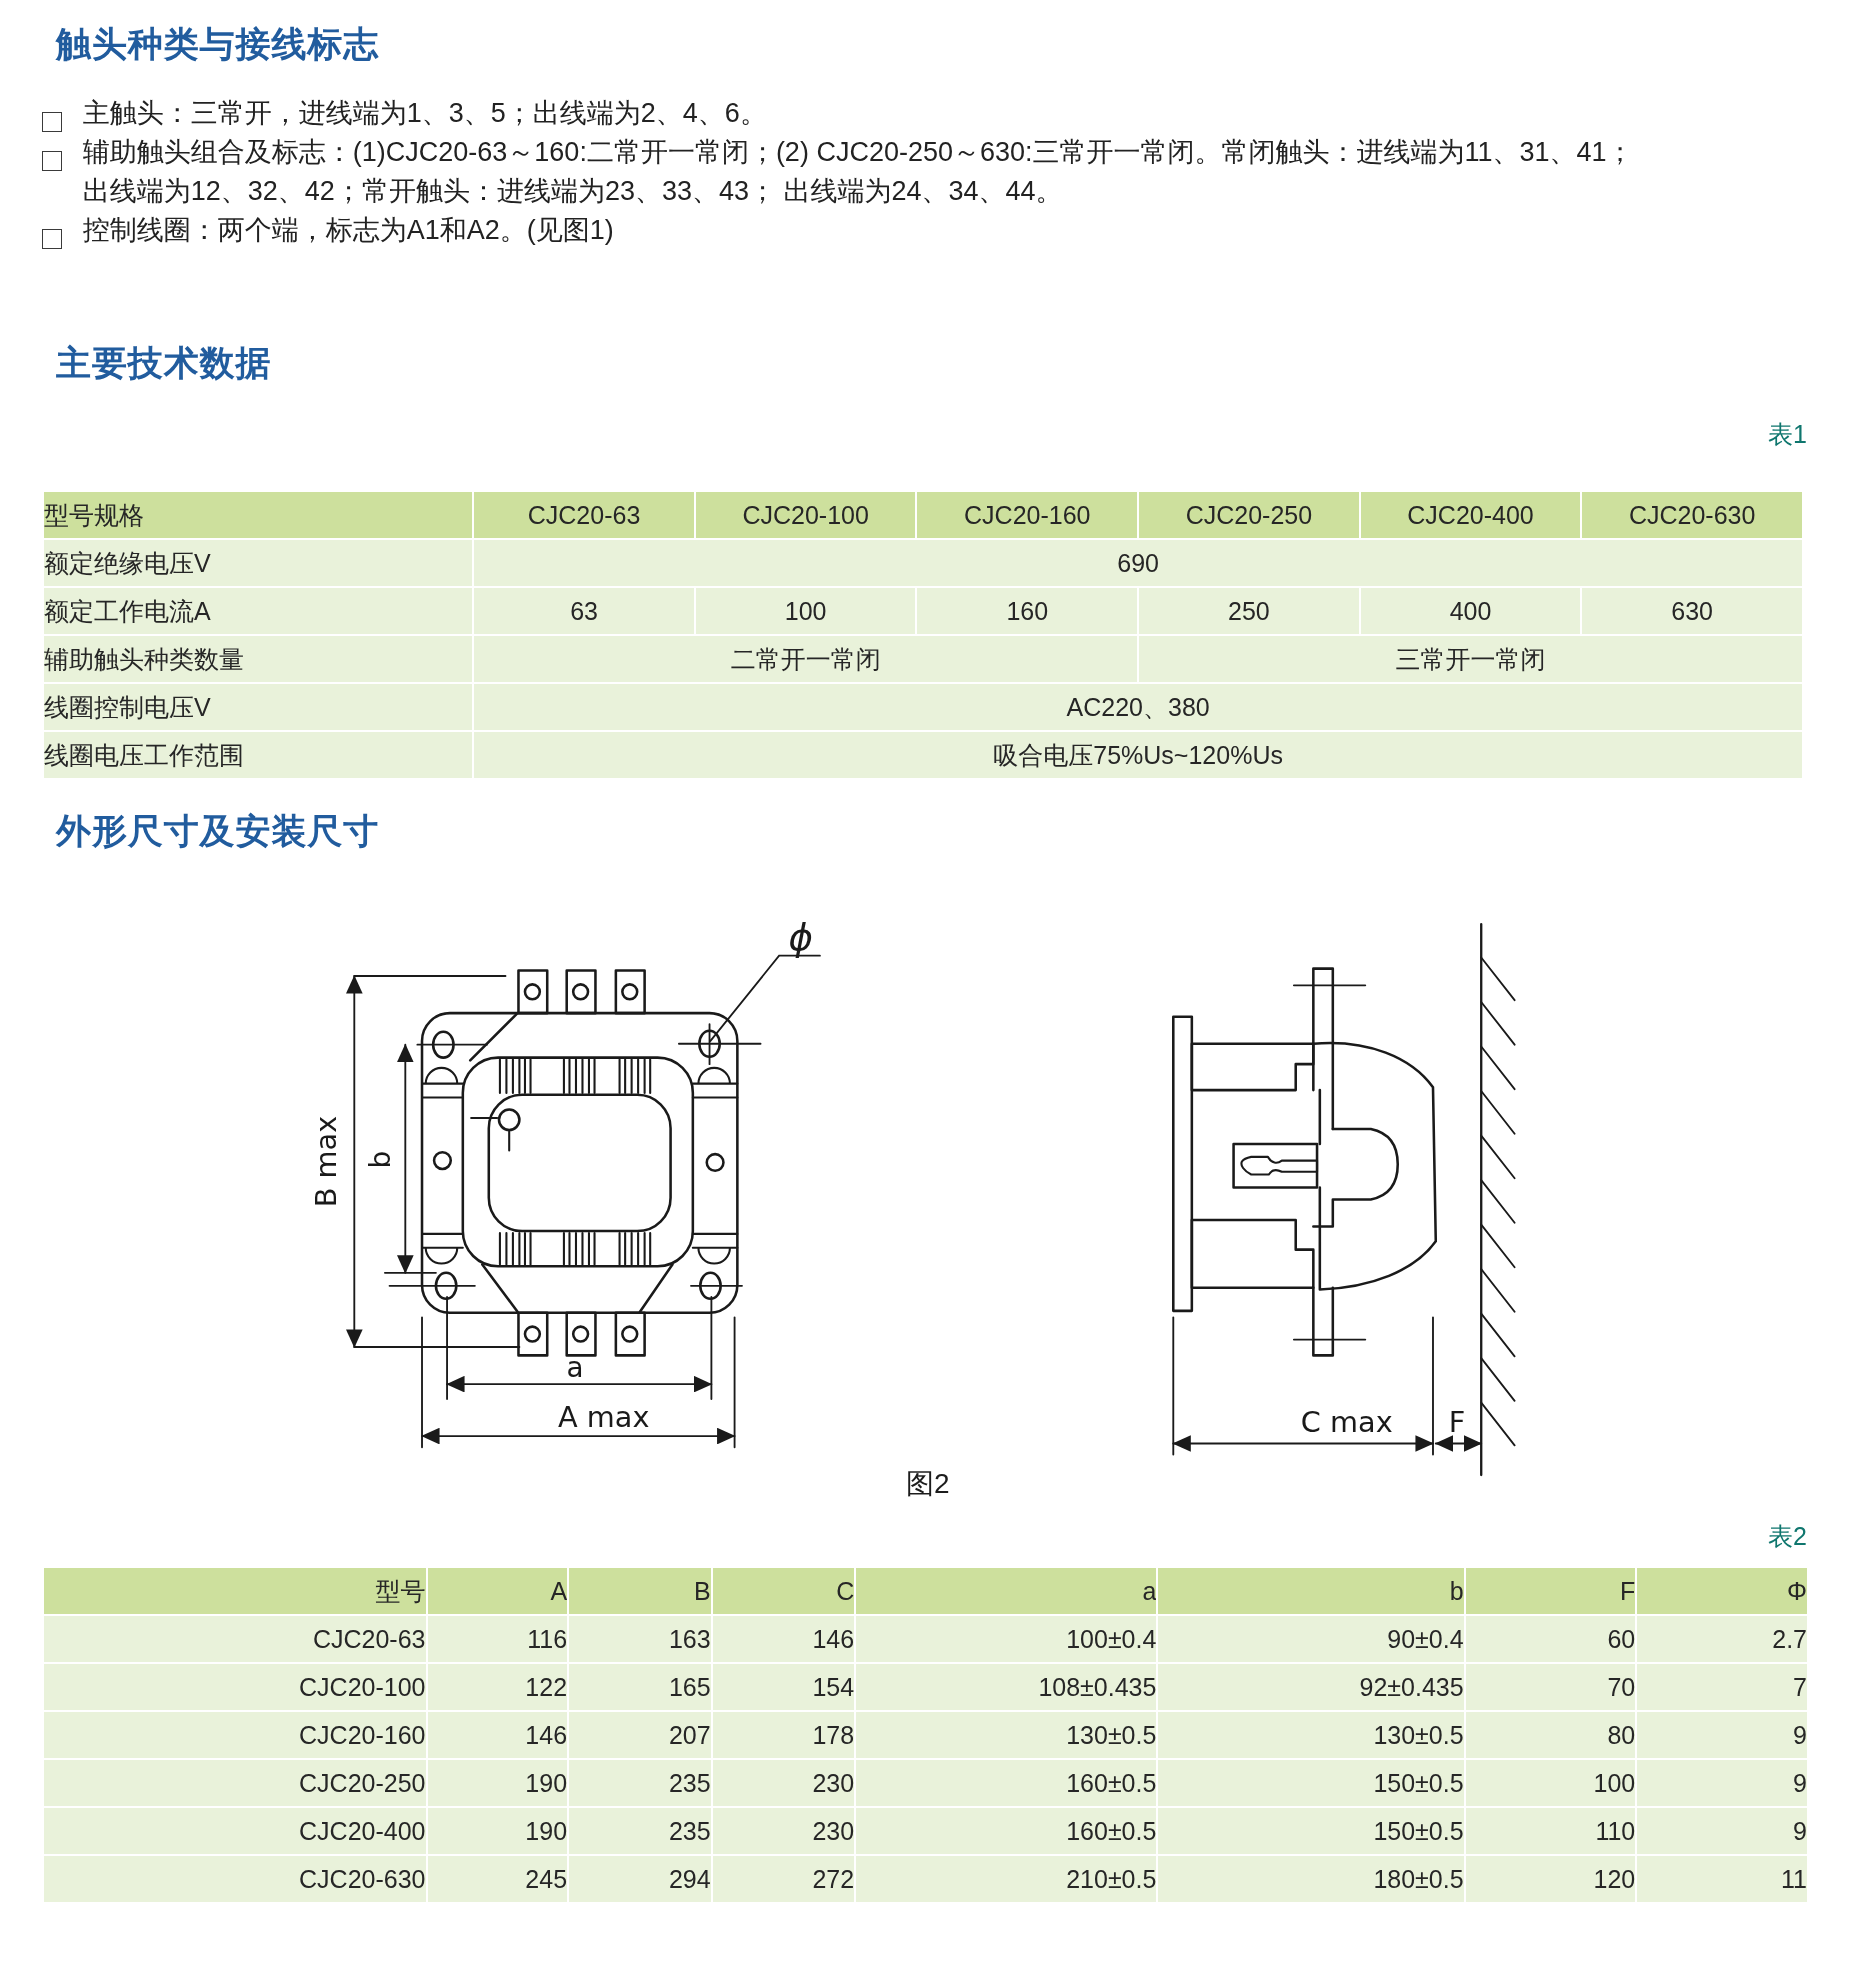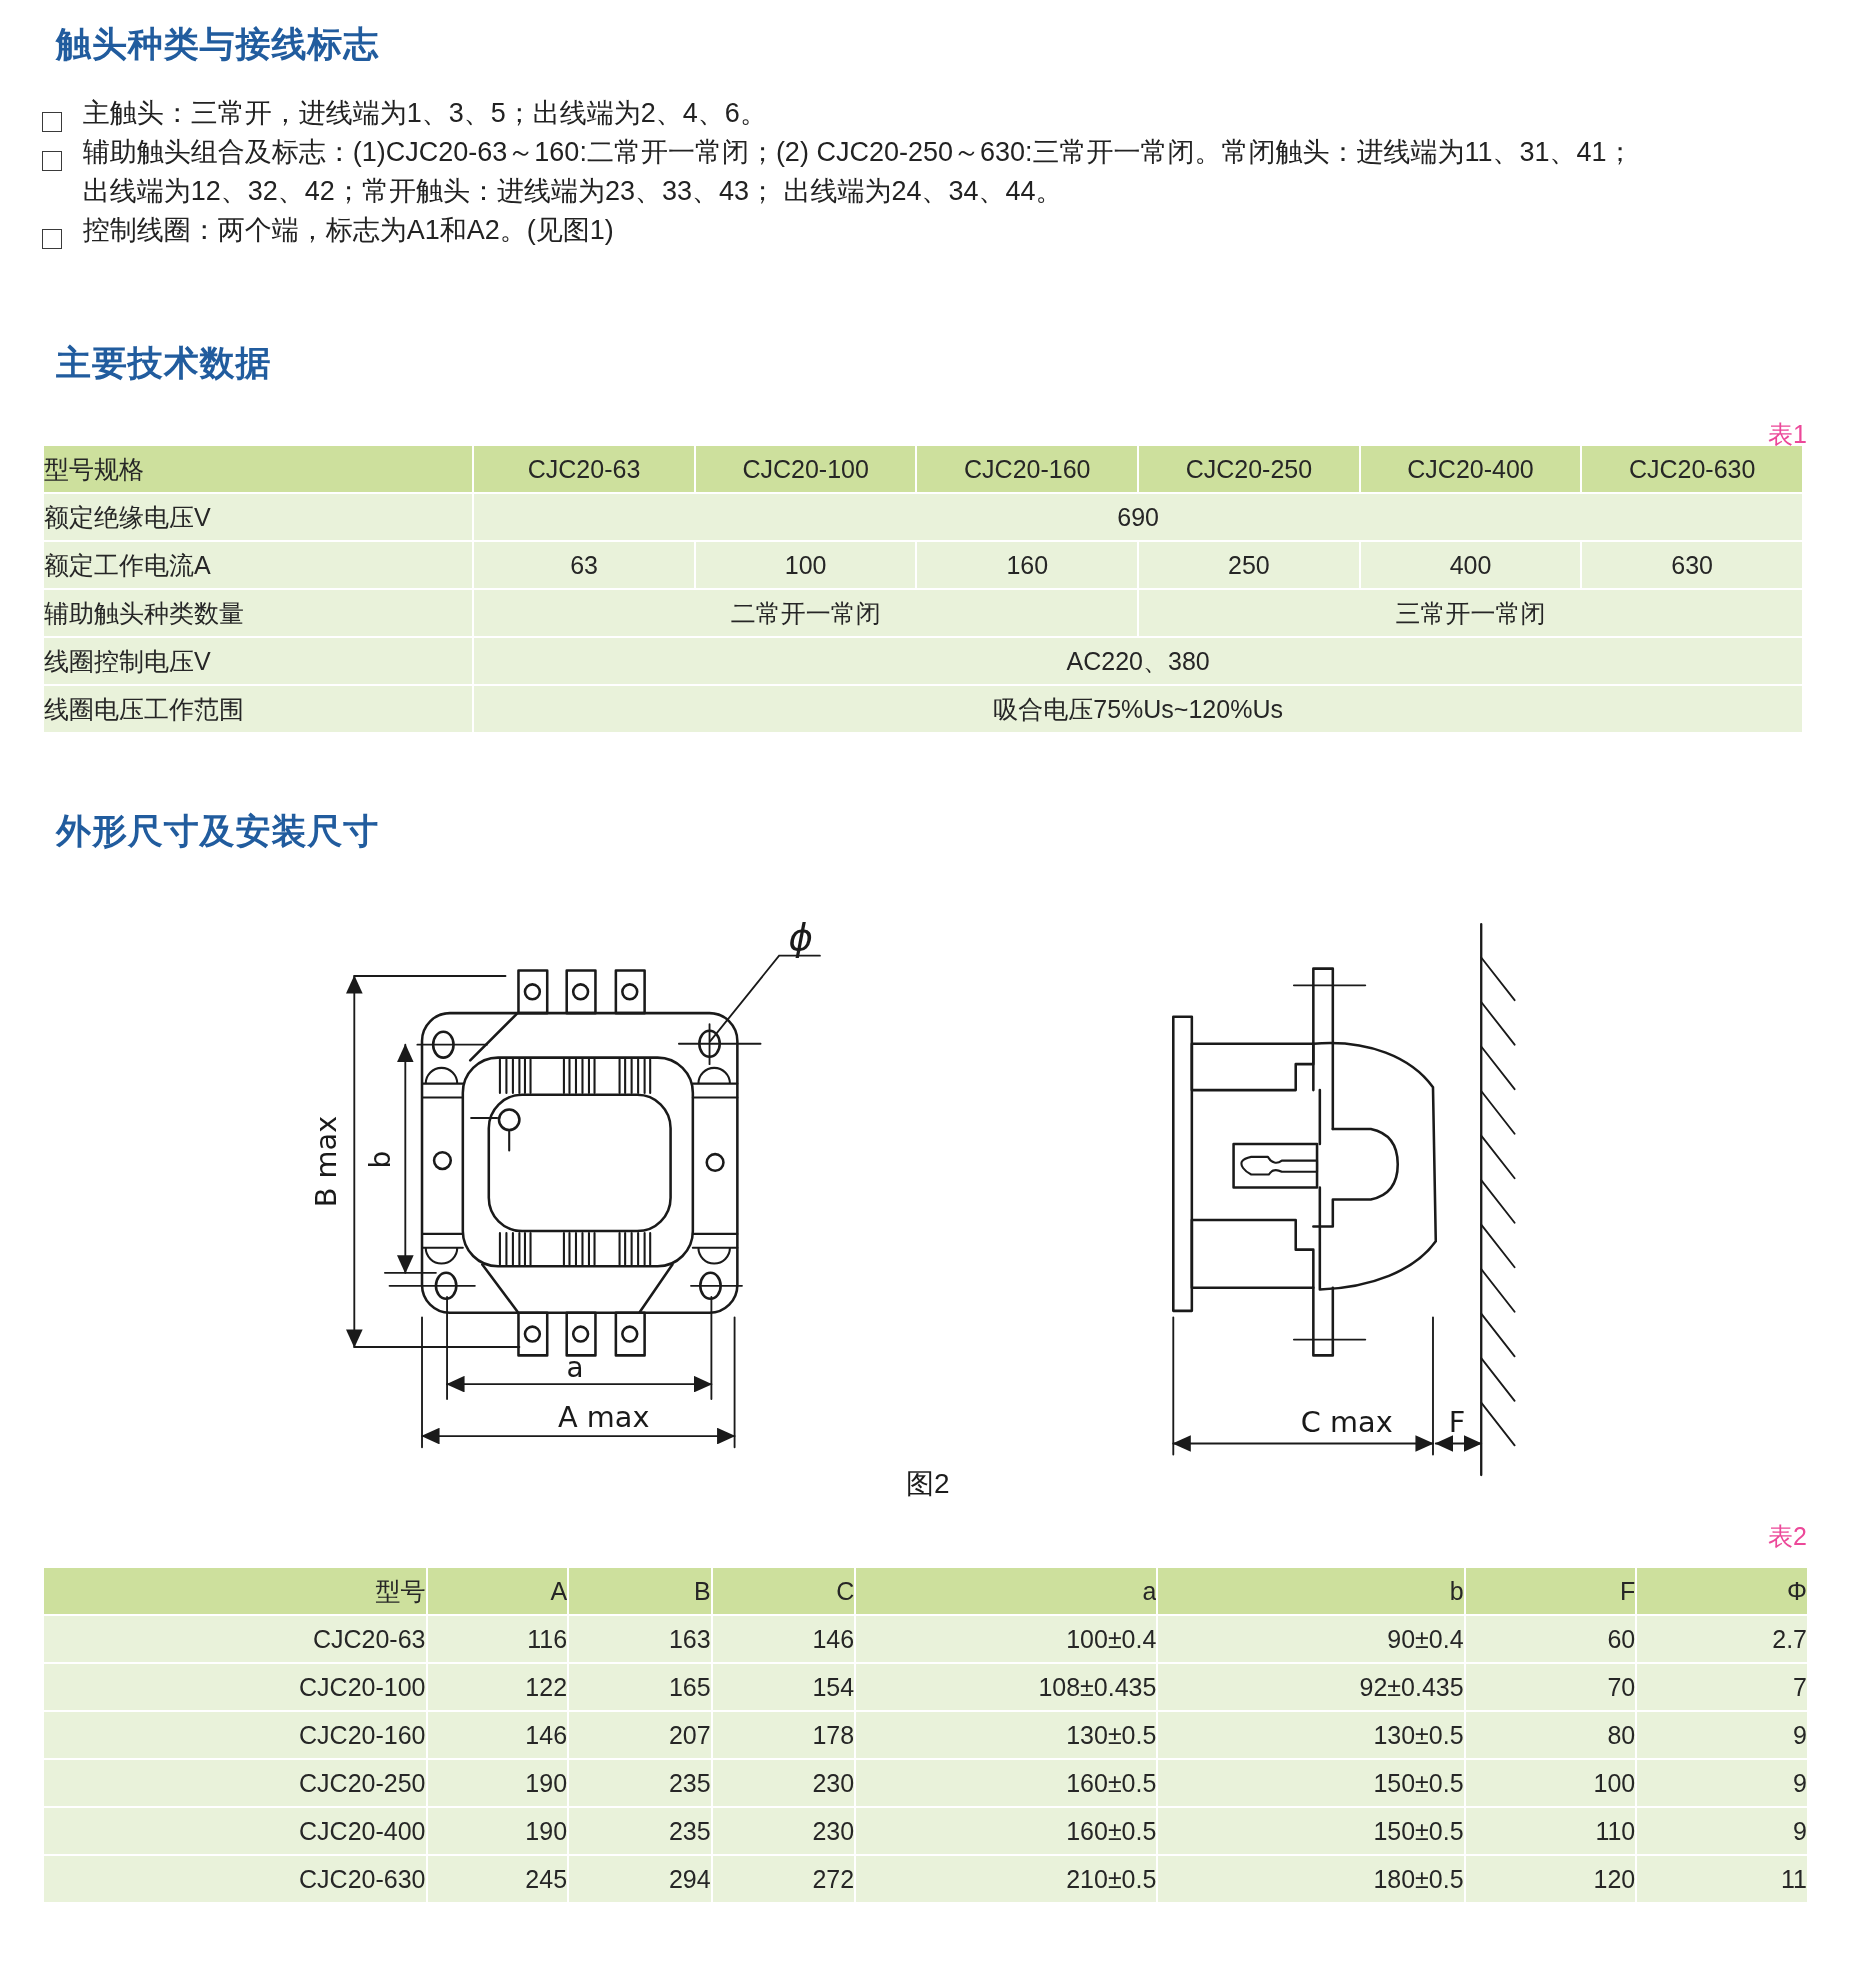--- a/index.html
+++ b/index.html
@@ -16,21 +16,21 @@
   
   .bullets{left:42px;top:93px;width:1790px;display:flex;flex-direction:column;}
   .bullet-row{display:flex;align-items:flex-end;min-height:39px;}
   .cbx{
     width:20.4px;height:20.4px;border:1.9px solid #3a3a3a;box-sizing:border-box;
     display:inline-block;flex:0 0 auto;margin:7.4px 20.4px 0 0;background:#fff;
   }
   .cbx.ghost{visibility:hidden;}
   .bullet-text{font-size:27px;line-height:37px;white-space:nowrap;color:#222;}
   
-  .tbl-label{font-size:25px;color:#ec4899;line-height:1;white-space:nowrap;}
+  .tbl-label{font-size:25px;color:#0f766e;line-height:1;white-space:nowrap;}
   table.t{
     border-collapse:separate;border-spacing:2.8px;table-layout:fixed;
     font-size:25px;color:#262626;
   }
   table.t td{
     background:#e9f2da;height:46px;vertical-align:middle;overflow:hidden;
     padding:0;white-space:nowrap;
   }
   table.t tr.hd td{background:#cde09d;}
   td.lbl{padding-left:42px;text-align:left;}
@@ -60,21 +60,21 @@
   <div class="bullet-row">
     <span class="cbx"></span>
     <span class="bullet-text">控制线圈：两个端，标志为A1和A2。(见图1)</span>
   </div>
 </div>
 
 <div class="abs sec-title" style="left:42px;top:345px">主要技术数据</div>
 
 <div class="abs tbl-label" style="right:48px;top:422px">表1</div>
 
-<table class="t abs" style="left:42px;top:444px;width:1762px">
+<table class="t abs" style="left:42px;top:490px;width:1762px">
   <colgroup>
     <col style="width:427px">
     <col style="width:219px">
       <col style="width:219px">
       <col style="width:219px">
     <col style="width:219px">
       <col style="width:219px">
       <col style="width:219px">
   </colgroup>
   <tbody>

